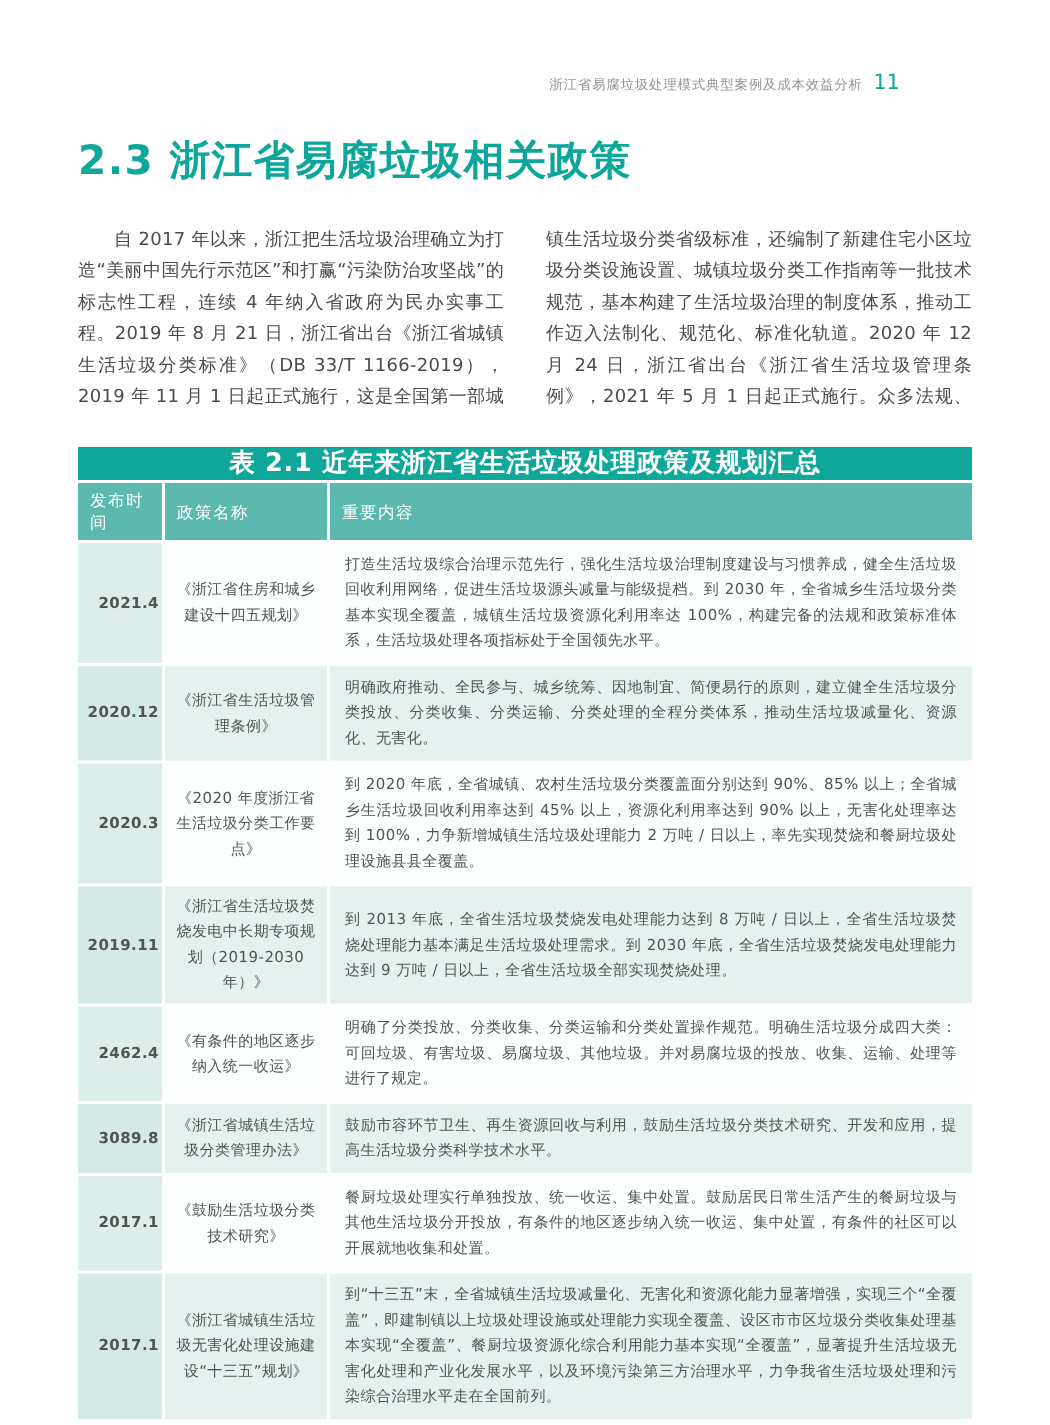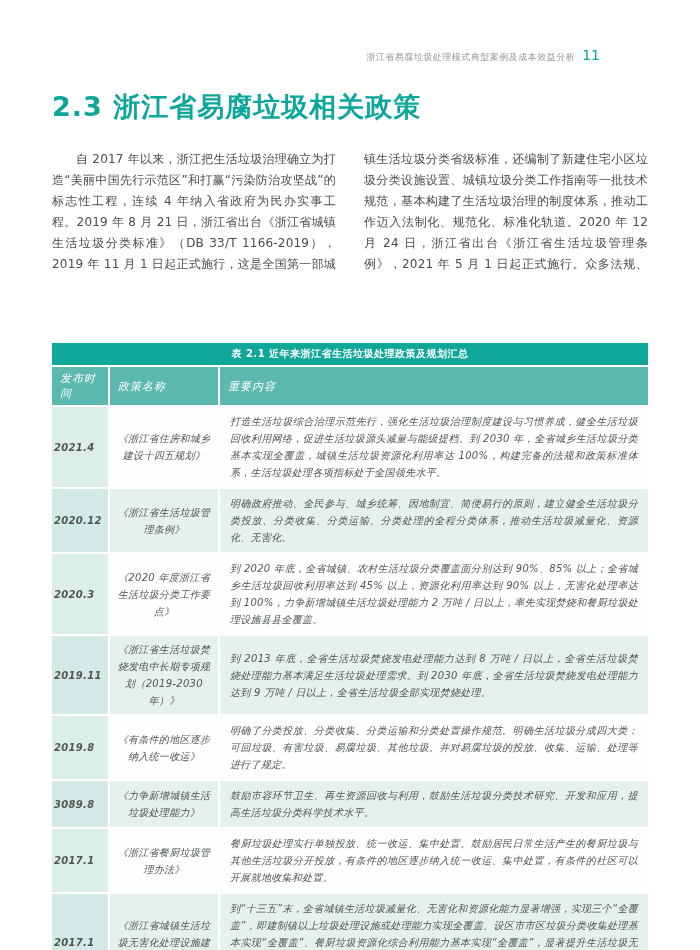--- a/index.html
+++ b/index.html
@@ -34,40 +34,39 @@
   .body-text{
     position:absolute;top:149px;left:52px;width:596px;height:141px;
     column-count:2;column-gap:28px;column-fill:auto;
     font-size:12px;line-height:21px;color:var(--body_text);
     text-align:justify;letter-spacing:.2px;
   }
   .body-text p{text-indent:2em;}
   .policy-table-block{position:absolute;top:298px;left:52px;width:596px;}
   .table-title{
     background:var(--title_bar);color:#fff;text-align:center;
-    font-size:10px;font-weight:700;height:22px;line-height:22px;
+    font-size:17px;font-weight:700;height:22px;line-height:22px;
     letter-spacing:.5px;
-    margin-top:45px;
   }
   table.policy-table{
     width:calc(100% + 4px);margin-left:-2px;
-    border-collapse:separate;border-spacing:2px;table-layout:fixed;font-style:italic;
+    border-collapse:separate;border-spacing:2px;table-layout:fixed;
   }
   table.policy-table th{
     background:var(--header_row);color:#fff;font-size:11px;font-weight:400;
     text-align:left;padding:4px 8px;height:21px;letter-spacing:1px;
   }
   col.c-date{width:56px;}
   col.c-policy{width:108px;}
   table.policy-table td{
     font-size:10px;line-height:17px;color:var(--table_text);
     vertical-align:middle;letter-spacing:.3px;
   }
   td.cell-date{
-    text-align:left;color:var(--accent);font-weight:700;
+    text-align:right;color:var(--accent);font-weight:700;
     background:var(--date_tint);padding:5px 2px;
   }
   td.cell-policy{background:var(--row_white);padding:5px 7px;text-align:center;}
   td.cell-content{background:var(--row_white);padding:6px 10px;text-align:justify;}
   tr.tint td.cell-date{background:var(--date_tint_alt);}
   tr.tint td.cell-policy,tr.tint td.cell-content{background:var(--row_tint);}
 </style>
 </head>
 <body>
 
@@ -114,32 +113,32 @@
           <td class="cell-date">2020.3</td>
           <td class="cell-policy">《2020 年度浙江省生活垃圾分类工作要点》</td>
           <td class="cell-content">到 2020 年底，全省城镇、农村生活垃圾分类覆盖面分别达到 90%、85% 以上；全省城乡生活垃圾回收利用率达到 45% 以上，资源化利用率达到 90% 以上，无害化处理率达到 100%，力争新增城镇生活垃圾处理能力 2 万吨 / 日以上，率先实现焚烧和餐厨垃圾处理设施县县全覆盖。</td>
         </tr>
         <tr class="tint">
           <td class="cell-date">2019.11</td>
           <td class="cell-policy">《浙江省生活垃圾焚烧发电中长期专项规划（2019-2030 年）》</td>
           <td class="cell-content">到 2013 年底，全省生活垃圾焚烧发电处理能力达到 8 万吨 / 日以上，全省生活垃圾焚烧处理能力基本满足生活垃圾处理需求。到 2030 年底，全省生活垃圾焚烧发电处理能力达到 9 万吨 / 日以上，全省生活垃圾全部实现焚烧处理。</td>
         </tr>
         <tr>
-          <td class="cell-date">2019.8</td>
+          <td class="cell-date">2462.4</td>
           <td class="cell-policy">《有条件的地区逐步纳入统一收运》</td>
           <td class="cell-content">明确了分类投放、分类收集、分类运输和分类处置操作规范。明确生活垃圾分成四大类：可回垃圾、有害垃圾、易腐垃圾、其他垃圾。并对易腐垃圾的投放、收集、运输、处理等进行了规定。</td>
         </tr>
         <tr class="tint">
           <td class="cell-date">3089.8</td>
-          <td class="cell-policy">《力争新增城镇生活垃圾处理能力》</td>
+          <td class="cell-policy">《浙江省城镇生活垃圾分类管理办法》</td>
           <td class="cell-content">鼓励市容环节卫生、再生资源回收与利用，鼓励生活垃圾分类技术研究、开发和应用，提高生活垃圾分类科学技术水平。</td>
         </tr>
         <tr>
           <td class="cell-date">2017.1</td>
-          <td class="cell-policy">《浙江省餐厨垃圾管理办法》</td>
+          <td class="cell-policy">《鼓励生活垃圾分类技术研究》</td>
           <td class="cell-content">餐厨垃圾处理实行单独投放、统一收运、集中处置。鼓励居民日常生活产生的餐厨垃圾与其他生活垃圾分开投放，有条件的地区逐步纳入统一收运、集中处置，有条件的社区可以开展就地收集和处置。</td>
         </tr>
         <tr class="tint">
           <td class="cell-date">2017.1</td>
           <td class="cell-policy">《浙江省城镇生活垃圾无害化处理设施建设“十三五”规划》</td>
           <td class="cell-content">到“十三五”末，全省城镇生活垃圾减量化、无害化和资源化能力显著增强，实现三个“全覆盖”，即建制镇以上垃圾处理设施或处理能力实现全覆盖、设区市市区垃圾分类收集处理基本实现“全覆盖”、餐厨垃圾资源化综合利用能力基本实现“全覆盖”，显著提升生活垃圾无害化处理和产业化发展水平，以及环境污染第三方治理水平，力争我省生活垃圾处理和污染综合治理水平走在全国前列。</td>
         </tr>
       </tbody>
     </table>
   </div>

